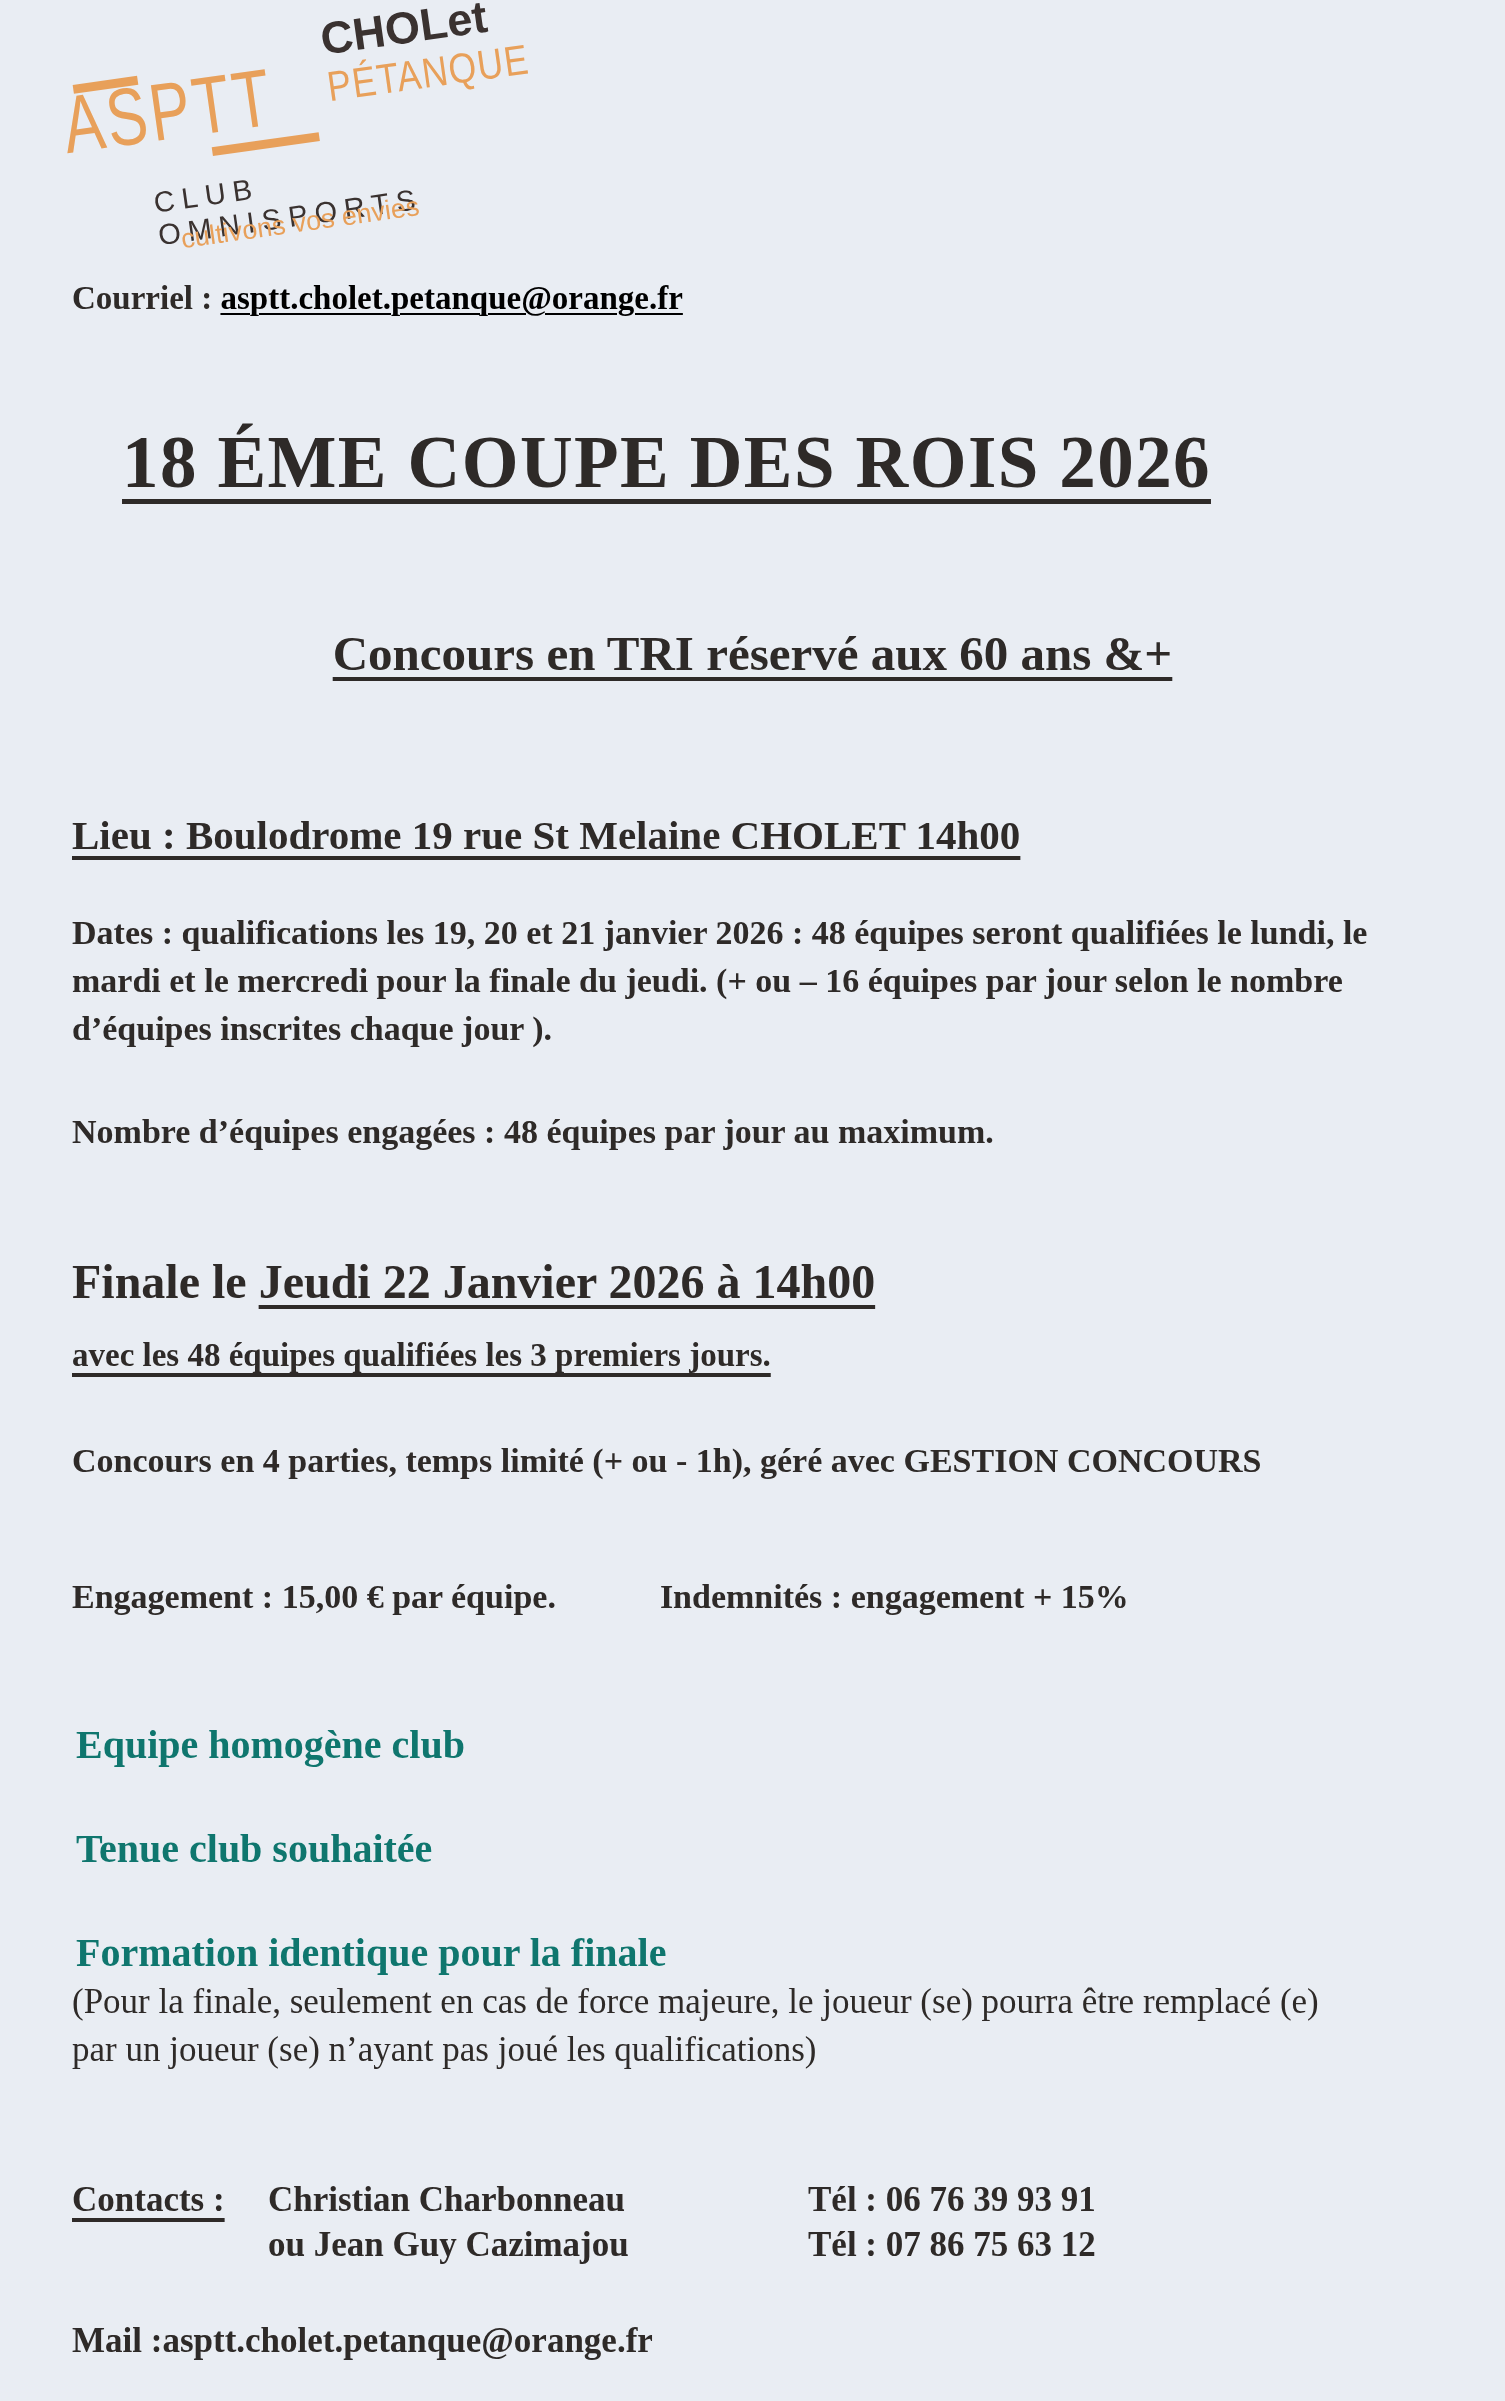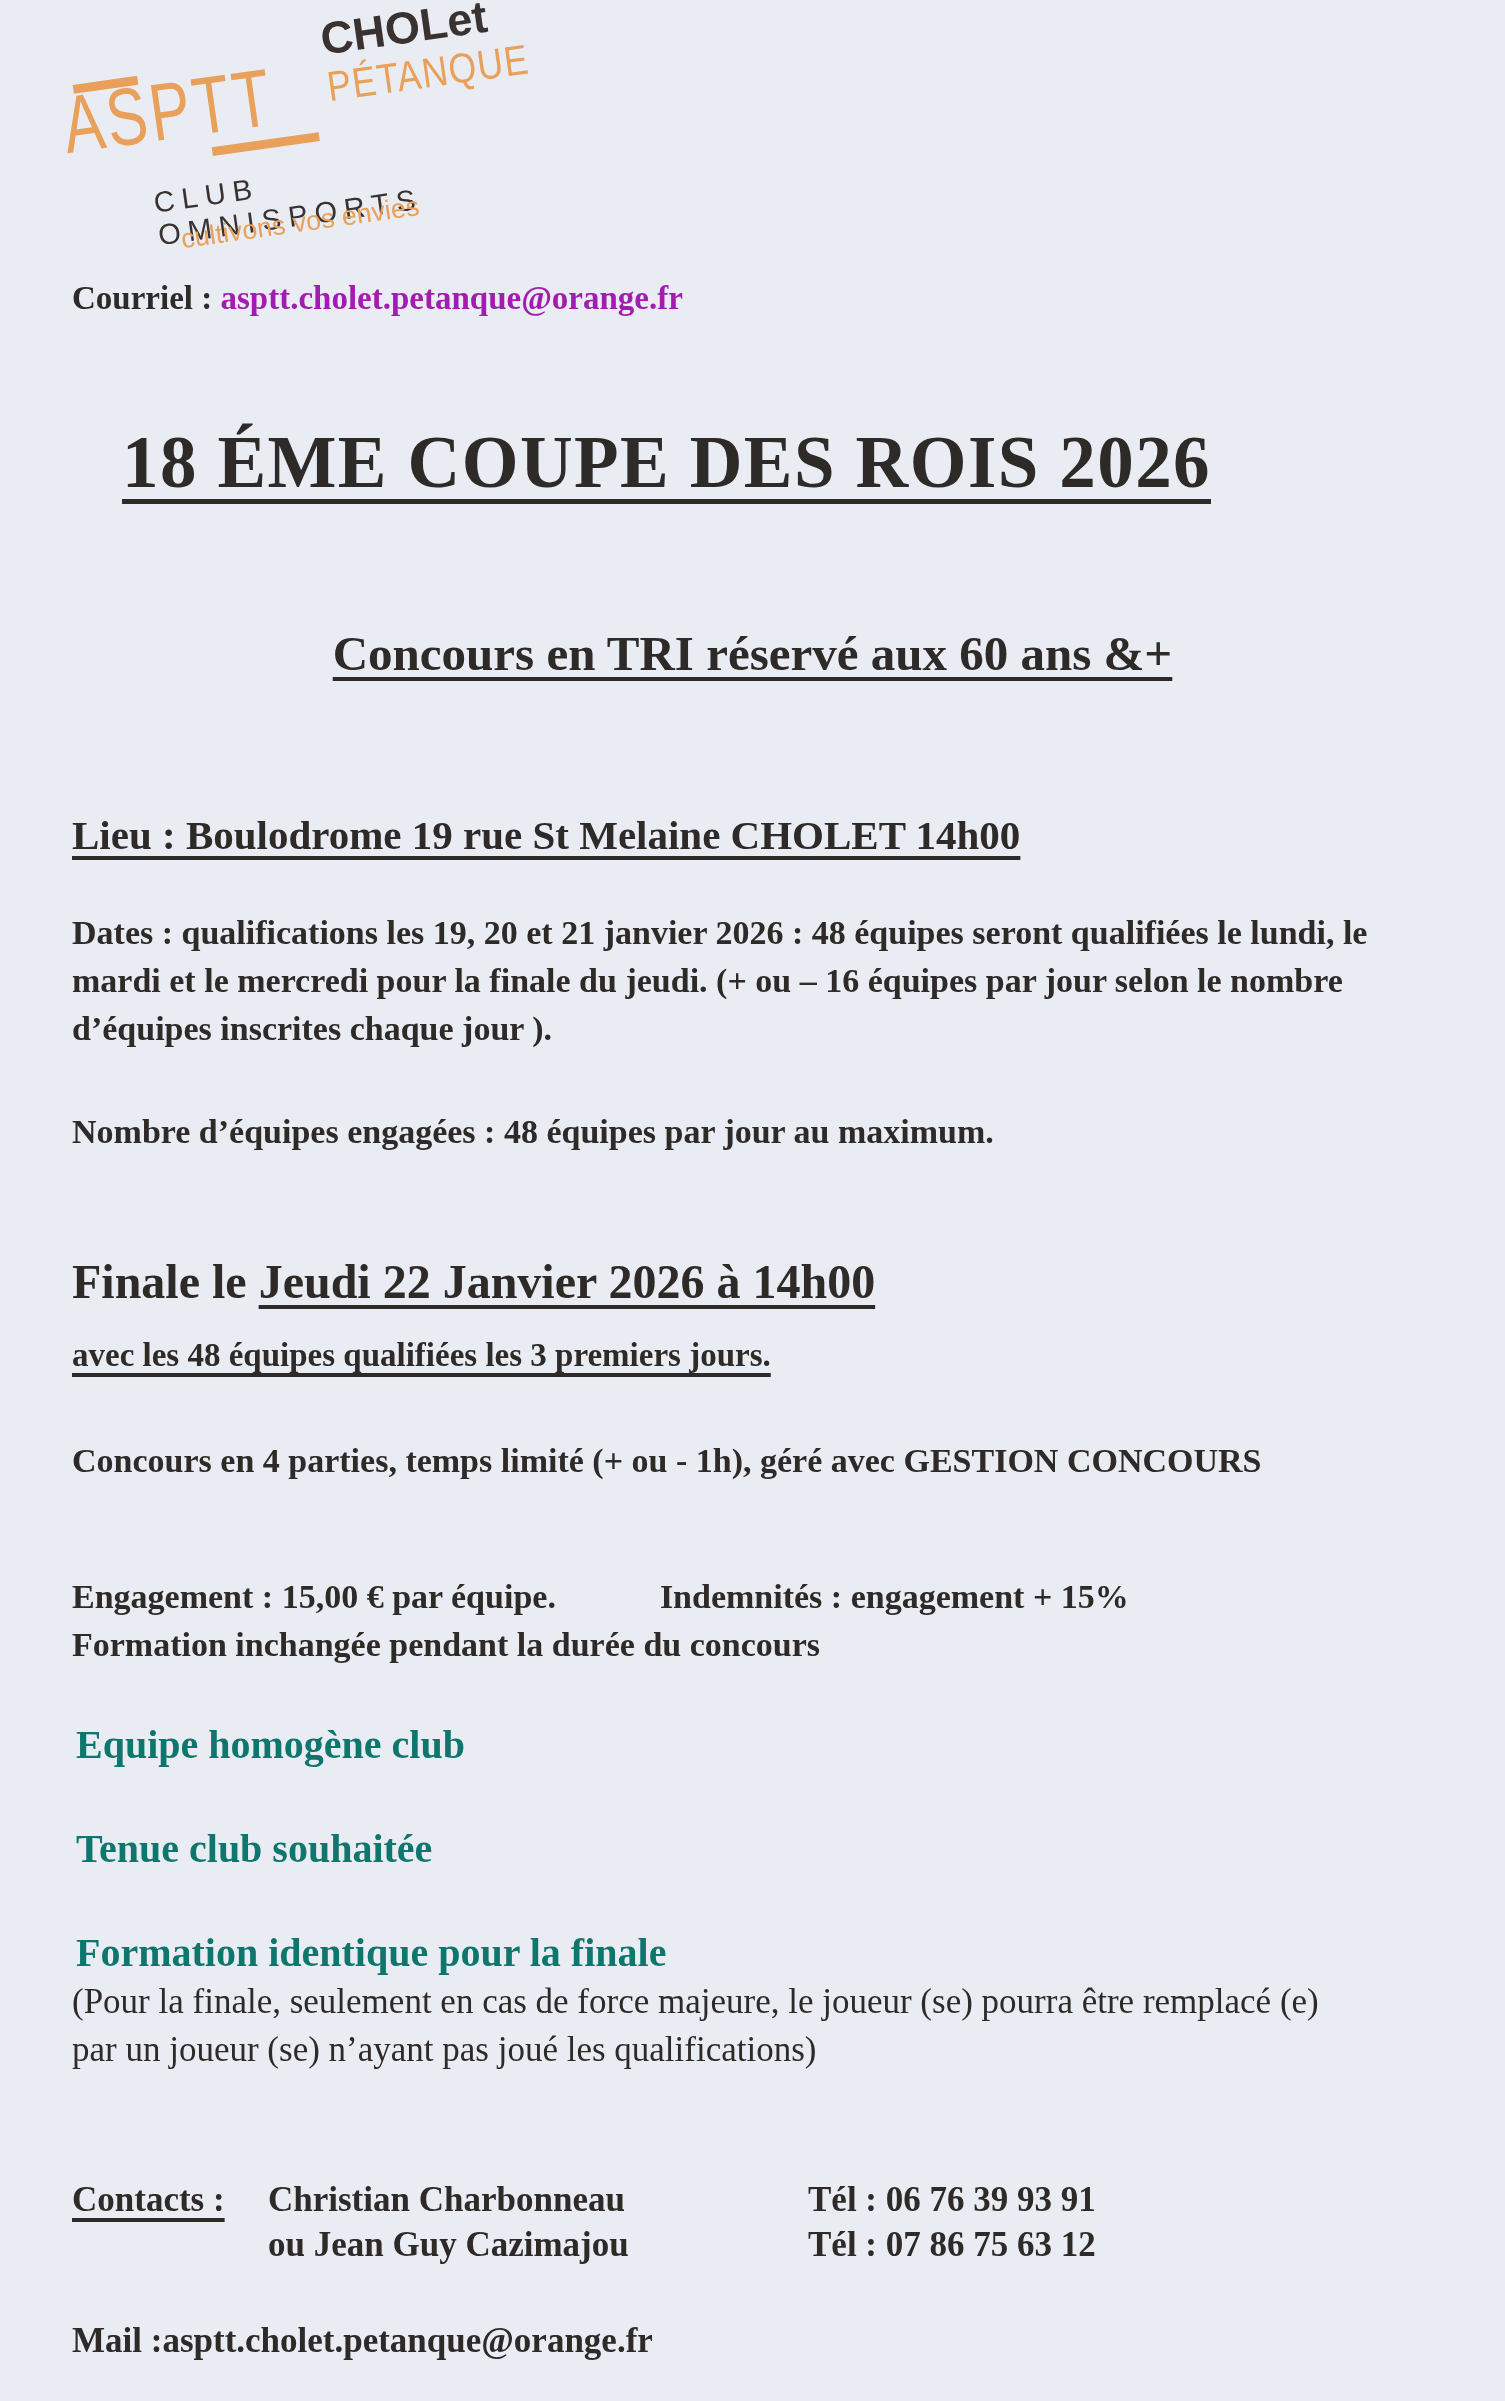--- a/index.html
+++ b/index.html
@@ -14,21 +14,21 @@
   
   .logo { position: absolute; left: 79px; top: 14.4px; width: 468px; height: 274px; transform: rotate(-8deg); transform-origin: 0 100%; }
   .logo-asptt { position: absolute; left: 7.2px; top: 65px; font-family: "Liberation Sans", sans-serif; font-size: 81px; color: #e8a05a; letter-spacing: 4.3px; transform: scaleX(0.75); transform-origin: 0 0; }
   .logo-bar-top { position: absolute; left: 21.6px; top: 72px; width: 65px; height: 8.6px; background: #e8a05a; }
   .logo-bar-bottom { position: absolute; left: 151px; top: 153px; width: 108px; height: 8.6px; background: #e8a05a; }
   .logo-cholet { position: absolute; left: 274px; top: 36px; font-family: "Liberation Sans", sans-serif; font-weight: bold; font-size: 45px; color: #3a3230; }
   .logo-petanque { position: absolute; left: 274px; top: 86px; font-family: "Liberation Sans", sans-serif; font-size: 42px; color: #e8a05a; letter-spacing: 1.4px; transform: scaleX(0.85); transform-origin: 0 0; }
   .logo-club { position: absolute; left: 86px; top: 184px; font-family: "Liberation Sans", sans-serif; font-size: 29px; color: #3a3230; letter-spacing: 7.2px; }
   .logo-tag { position: absolute; left: 108px; top: 225px; font-family: "Liberation Sans", sans-serif; font-size: 27px; color: #e8a05a; }
   .courriel { left: 72px; top: 280px; font-size: 33px; font-weight: bold; }
-  .courriel a { color: #a21caf; text-decoration-thickness: 2.2px; text-underline-offset: 4.3px; }
+  .courriel a { color: #000000; text-decoration: underline; text-decoration-thickness: 2.2px; text-underline-offset: 4.3px; }
   .title { left: 0; width: 1333px; text-align: center; top: 421px; font-size: 73px; font-weight: bold; letter-spacing: 1.4px; transform: scaleX(1.0); }
   .title span { text-decoration: underline; text-decoration-thickness: 5px; text-underline-offset: 11.5px; }
   .subtitle { left: 0; width: 1505px; text-align: center; top: 625px; font-size: 49px; font-weight: bold; }
   .body-text { font-size: 34px; font-weight: bold; left: 72px; }
   .lieu { top: 811px; font-size: 41px; }
   .para { top: 909px; line-height: 48px; white-space: normal; width: 1369px; }
   .nombre { top: 1113px; }
   .finale1 { top: 1254px; font-size: 48px; }
   .finale1 .plain { font-weight: bold; }
   .finale2 { top: 1311px; font-size: 33px; margin-top: 26px; }
@@ -76,21 +76,20 @@
 
 <div class="abs body-text finale1">
   <span class="plain">Finale le </span><span class="u">Jeudi 22 Janvier 2026 à 14h00</span>
 </div>
 <div class="abs body-text finale2"><span class="u">avec les 48 équipes qualifiées les 3 premiers jours.</span></div>
 
 <div class="abs body-text concours">Concours en 4 parties, temps limité (+ ou - 1h), géré avec GESTION CONCOURS</div>
 
 <div class="abs body-text engagement">
   <div><span>Engagement : 15,00 € par équipe.</span><span class="gap"></span><span>Indemnités : engagement + 15%</span></div>
-  <div>Formation inchangée pendant la durée du concours</div>
 </div>
 
 <div class="abs red red1">Equipe homogène club</div>
 <div class="abs red red2">Tenue club souhaitée</div>
 <div class="abs red red3">Formation identique pour la finale</div>
 
 <div class="abs note">(Pour la finale, seulement en cas de force majeure, le joueur (se) pourra être remplacé (e) par un joueur (se) n’ayant pas joué les qualifications)</div>
 
 <div class="abs contact-row c1">
   <span class="contact-label u">Contacts : </span><span class="contact-name">Christian Charbonneau</span><span>Tél : 06 76 39 93 91</span>

